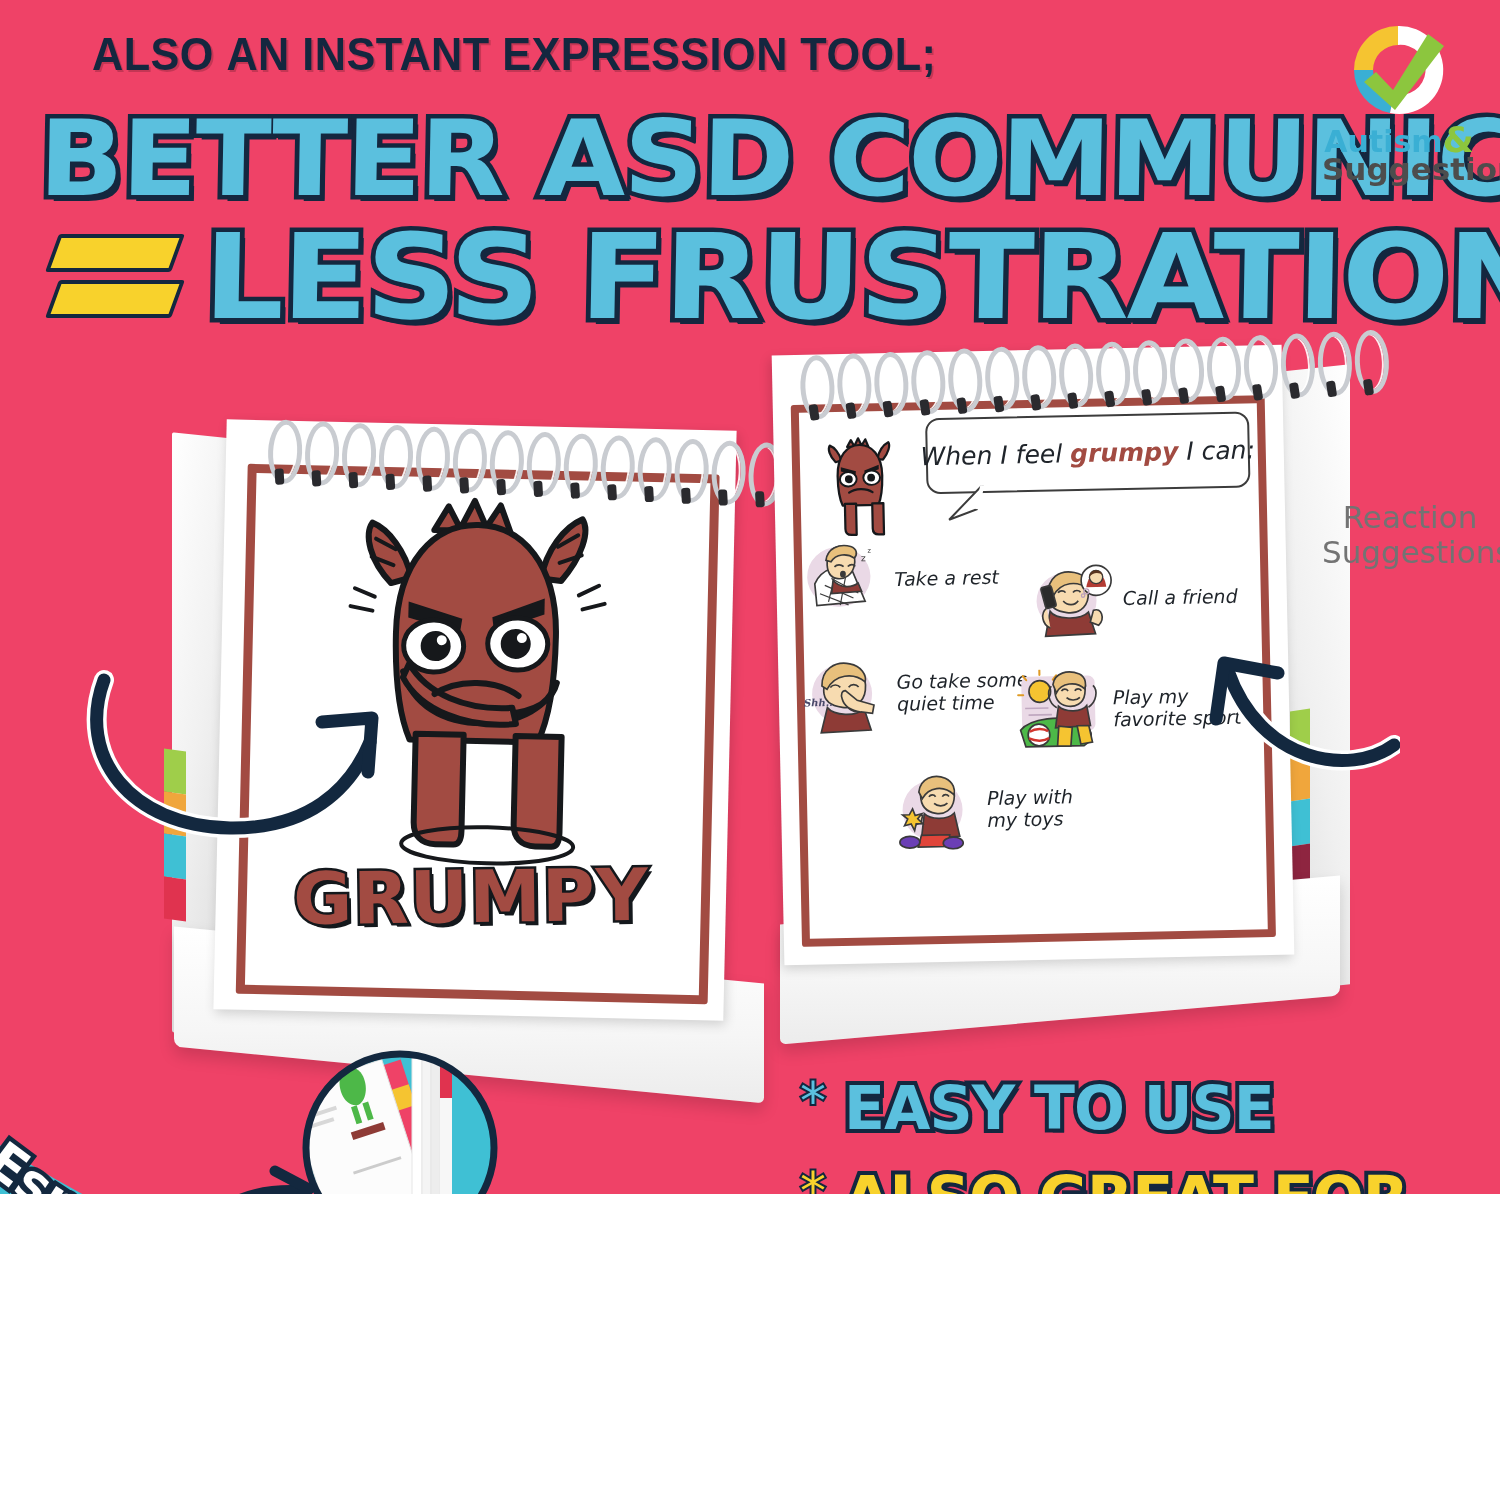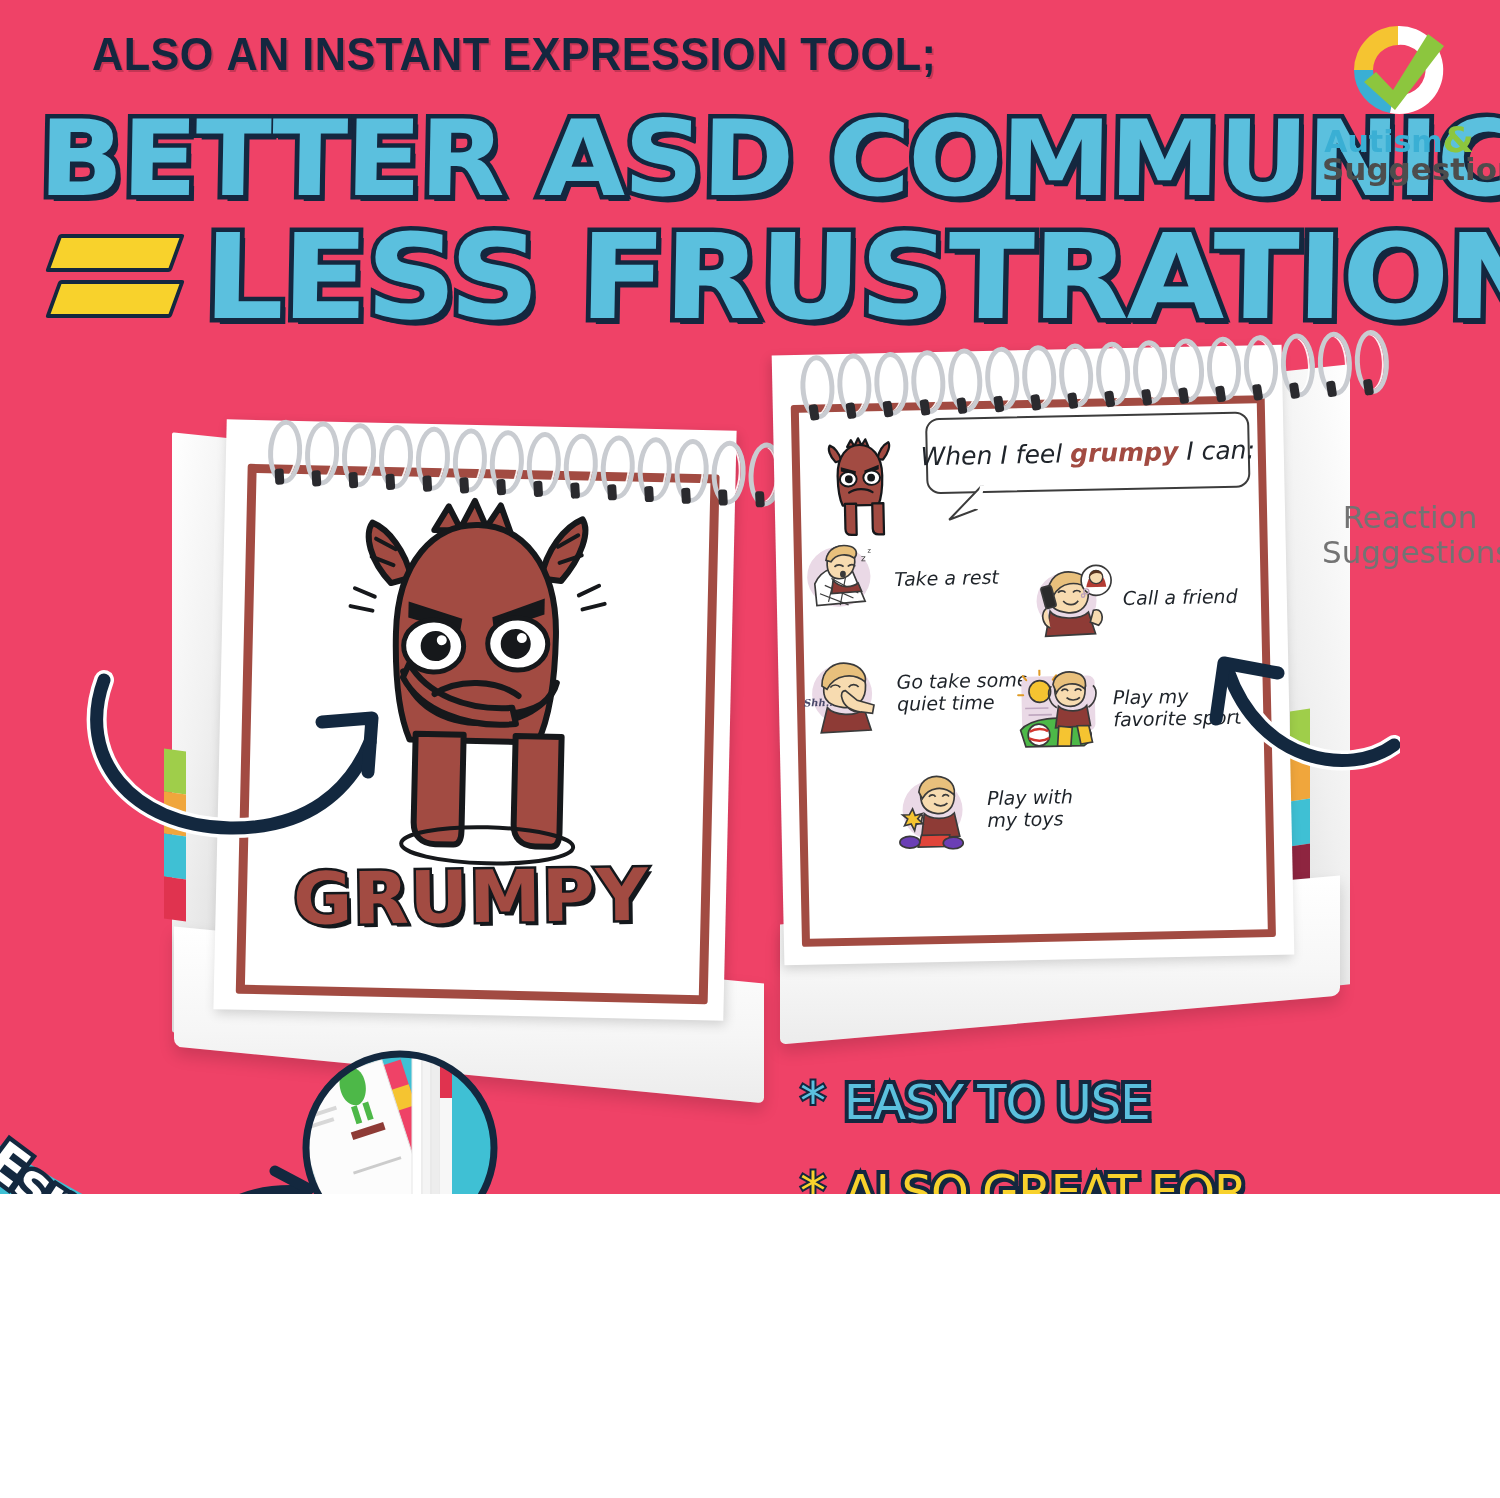--- a/index.html
+++ b/index.html
@@ -196,22 +196,22 @@
 
   
   .bullet{position:absolute;display:flex;align-items:flex-start;gap:18px;}
   .ast{
     font-family:"DejaVu Sans",sans-serif;font-size:52px;line-height:.9;
     -webkit-text-stroke:4px #14273f;paint-order:stroke fill;
   }
   .ast.blue{color:#5bc0de;}
   .ast.yellow{color:#f8d22c;}
   .btxt{
-    font-family:"DejaVu Sans",sans-serif;font-weight:400;
-    font-size:48px;line-height:1.02;letter-spacing:-1px;
+    font-family:"DejaVu Sans",sans-serif;font-weight:700;
+    font-size:60px;line-height:1.02;letter-spacing:-1px;
     -webkit-text-stroke:8px #14273f;paint-order:stroke fill;
     text-shadow:4px 4px 0 #14273f;
     white-space:pre-line;
   }
   .btxt.blue{color:#5bc0de;}
   .btxt.yellow{color:#f8d22c;}
   #b1{left:800px;top:1078px;}
   #b2{left:800px;top:1168px;}
 
   

